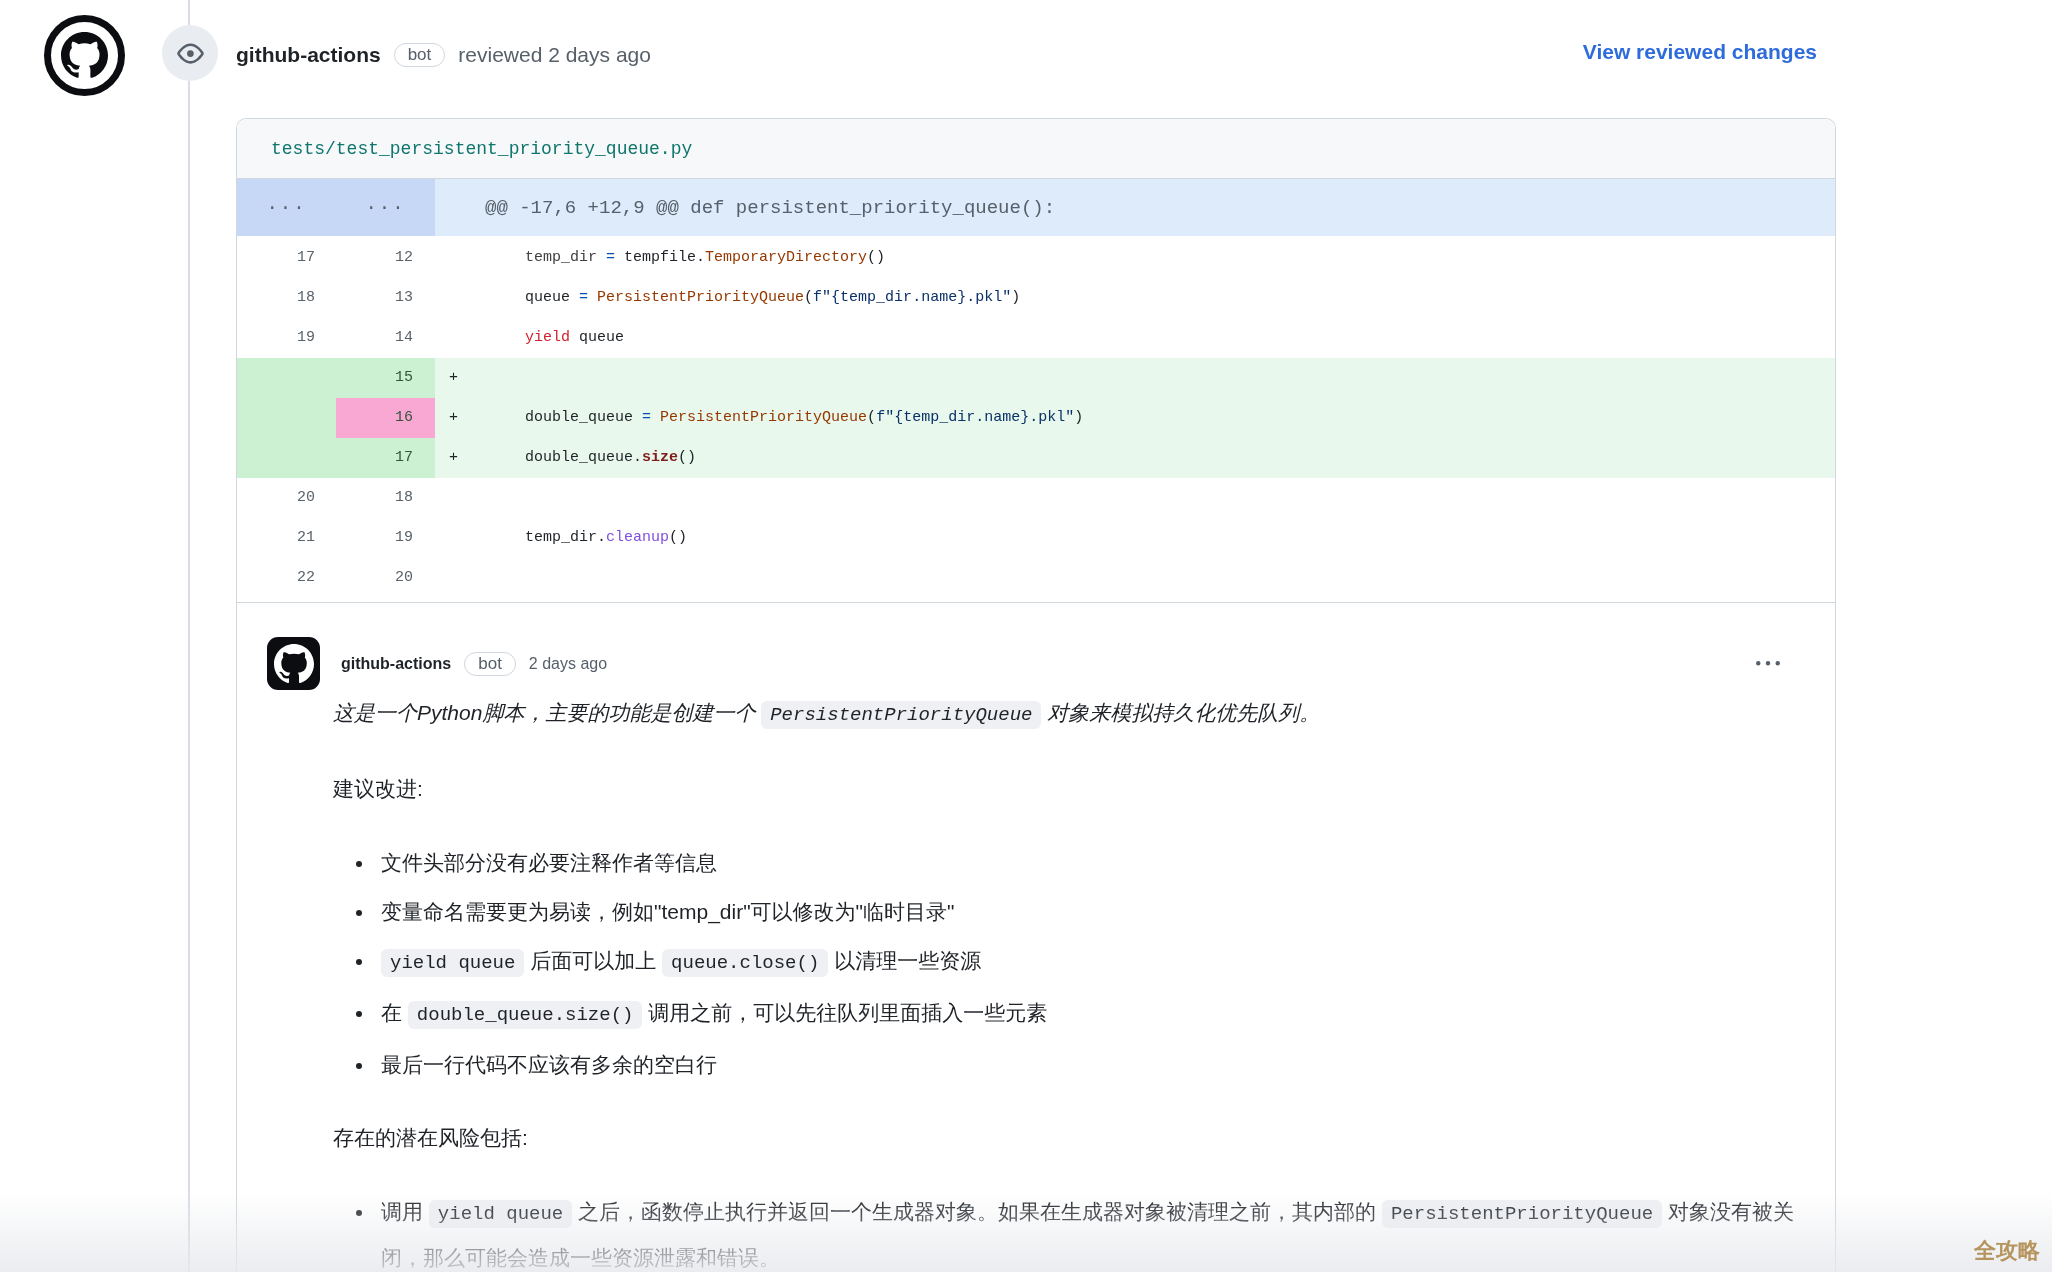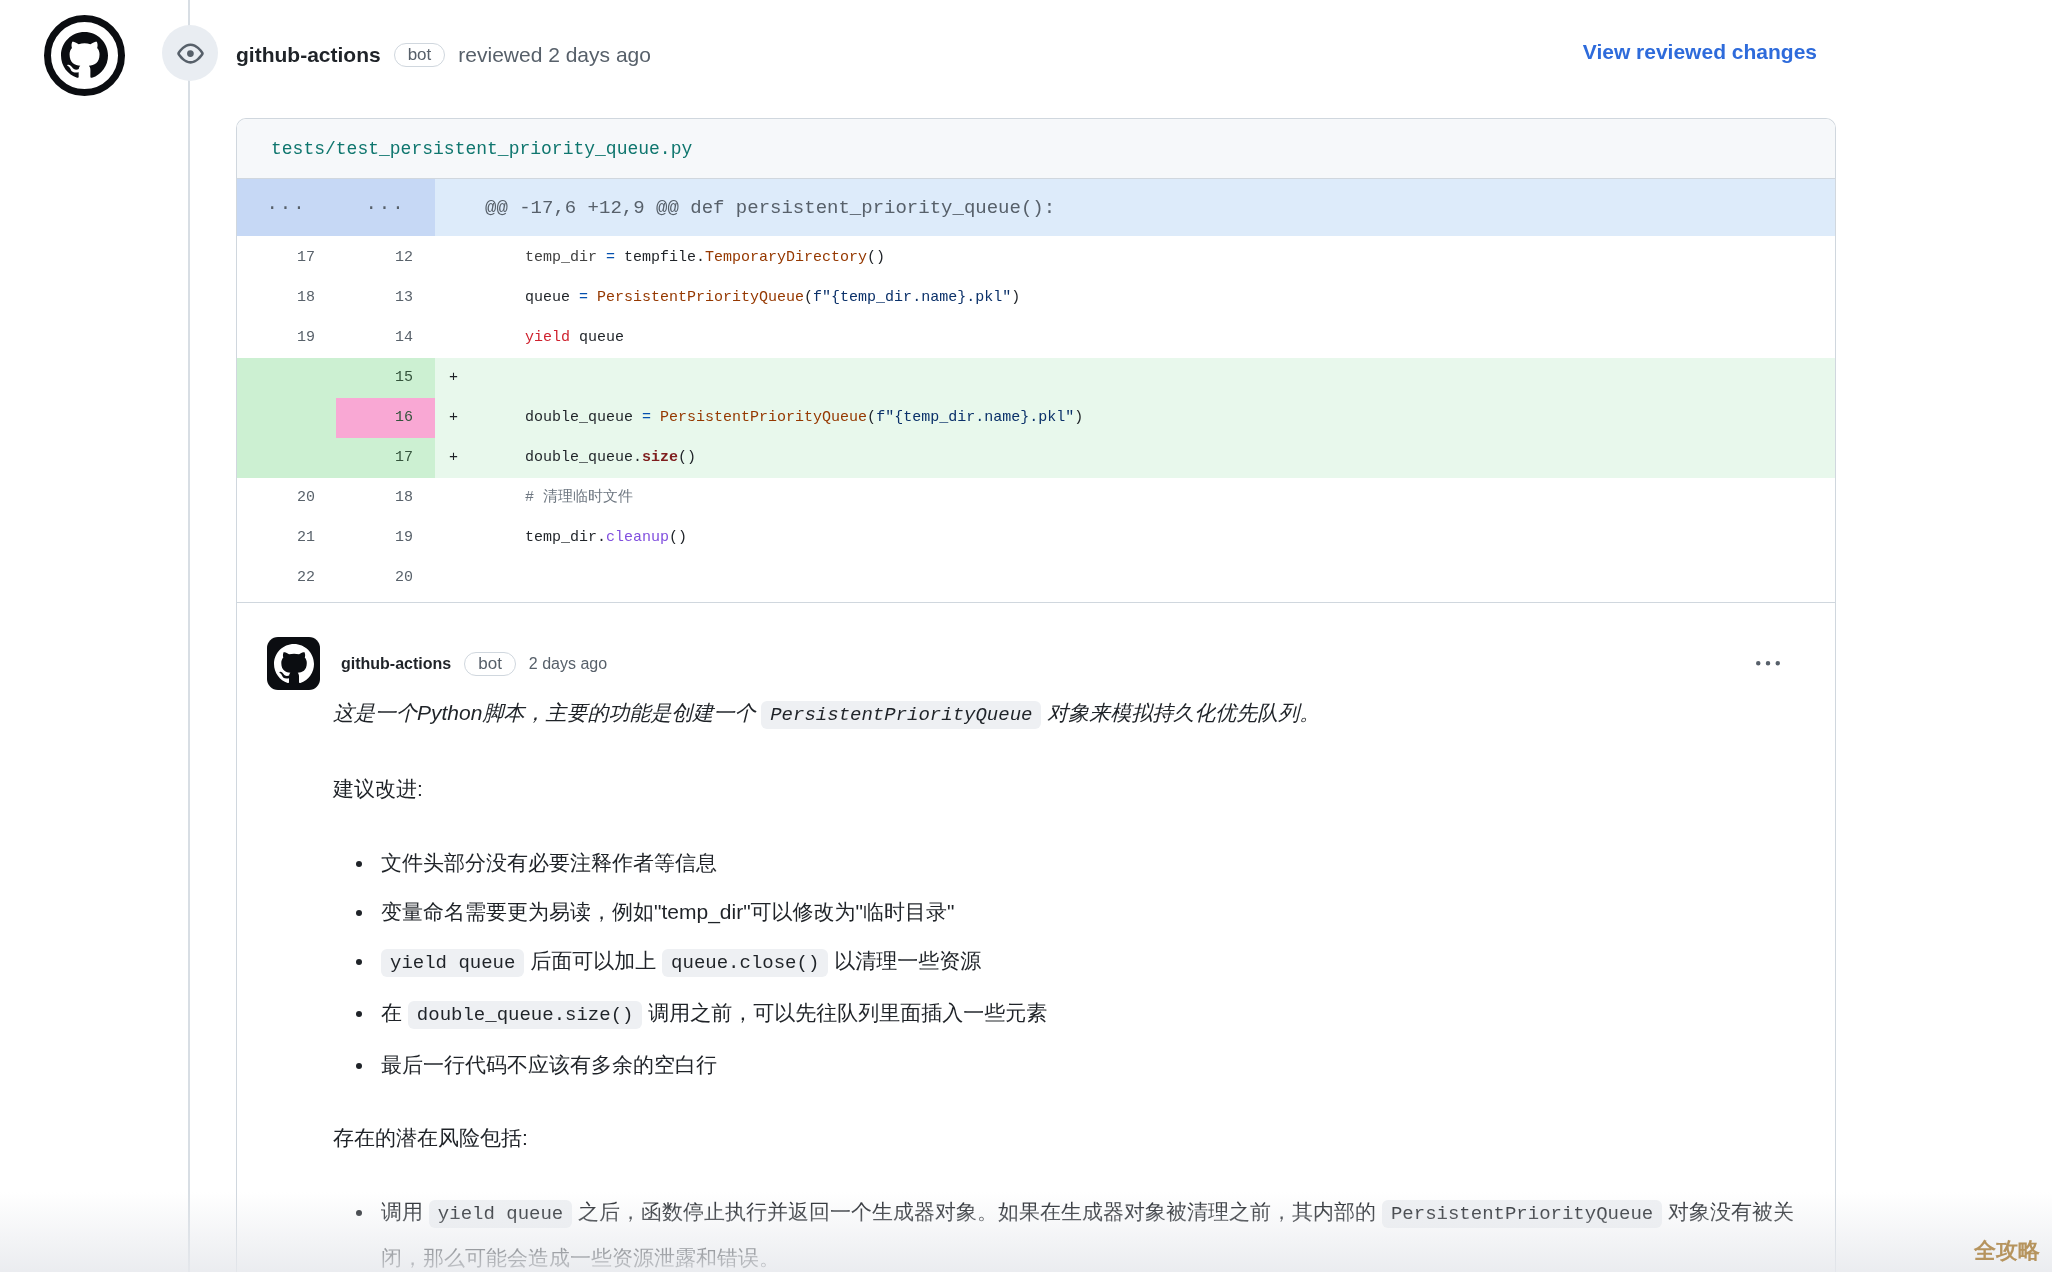--- a/index.html
+++ b/index.html
@@ -154,21 +154,20 @@
         <div class="code-cell" style="background: rgb(232, 248, 236);"><span class="marker">+</span><span style="color: rgb(31, 35, 40);">    double_queue </span><span style="color: rgb(5, 80, 174);">=</span><span style="color: rgb(31, 35, 40);"> </span><span style="color: rgb(149, 56, 0);">PersistentPriorityQueue</span><span style="color: rgb(31, 35, 40);">(</span><span style="color: rgb(10, 48, 105);">f"{temp_dir.name}.pkl"</span><span style="color: rgb(31, 35, 40);">)</span></div>
       </div>
       <div class="code-row add">
         <div class="ln ln1" style="background: rgb(204, 240, 210);"></div>
         <div class="ln ln2" style="background: rgb(204, 240, 210);">17</div>
         <div class="code-cell" style="background: rgb(232, 248, 236);"><span class="marker">+</span><span style="color: rgb(31, 35, 40);">    double_queue.</span><span style="color: #7f1d1d; font-weight: bold;">size</span><span style="color: rgb(31, 35, 40);">()</span></div>
       </div>
       <div class="code-row">
         <div class="ln ln1">20</div>
         <div class="ln ln2">18</div>
-        <div class="code-cell"><span class="marker"> </span><span style="color: rgb(31, 35, 40);">    </span><span style="color: rgb(110, 119, 129);"># 清理临时文件</span></div>
       </div>
       <div class="code-row">
         <div class="ln ln1">21</div>
         <div class="ln ln2">19</div>
         <div class="code-cell"><span class="marker"> </span><span style="color: rgb(31, 35, 40);">    temp_dir.</span><span style="color: rgb(130, 80, 223);">cleanup</span><span style="color: rgb(31, 35, 40);">()</span></div>
       </div>
       <div class="code-row">
         <div class="ln ln1">22</div>
         <div class="ln ln2">20</div>
         <div class="code-cell"><span class="marker"> </span></div>

